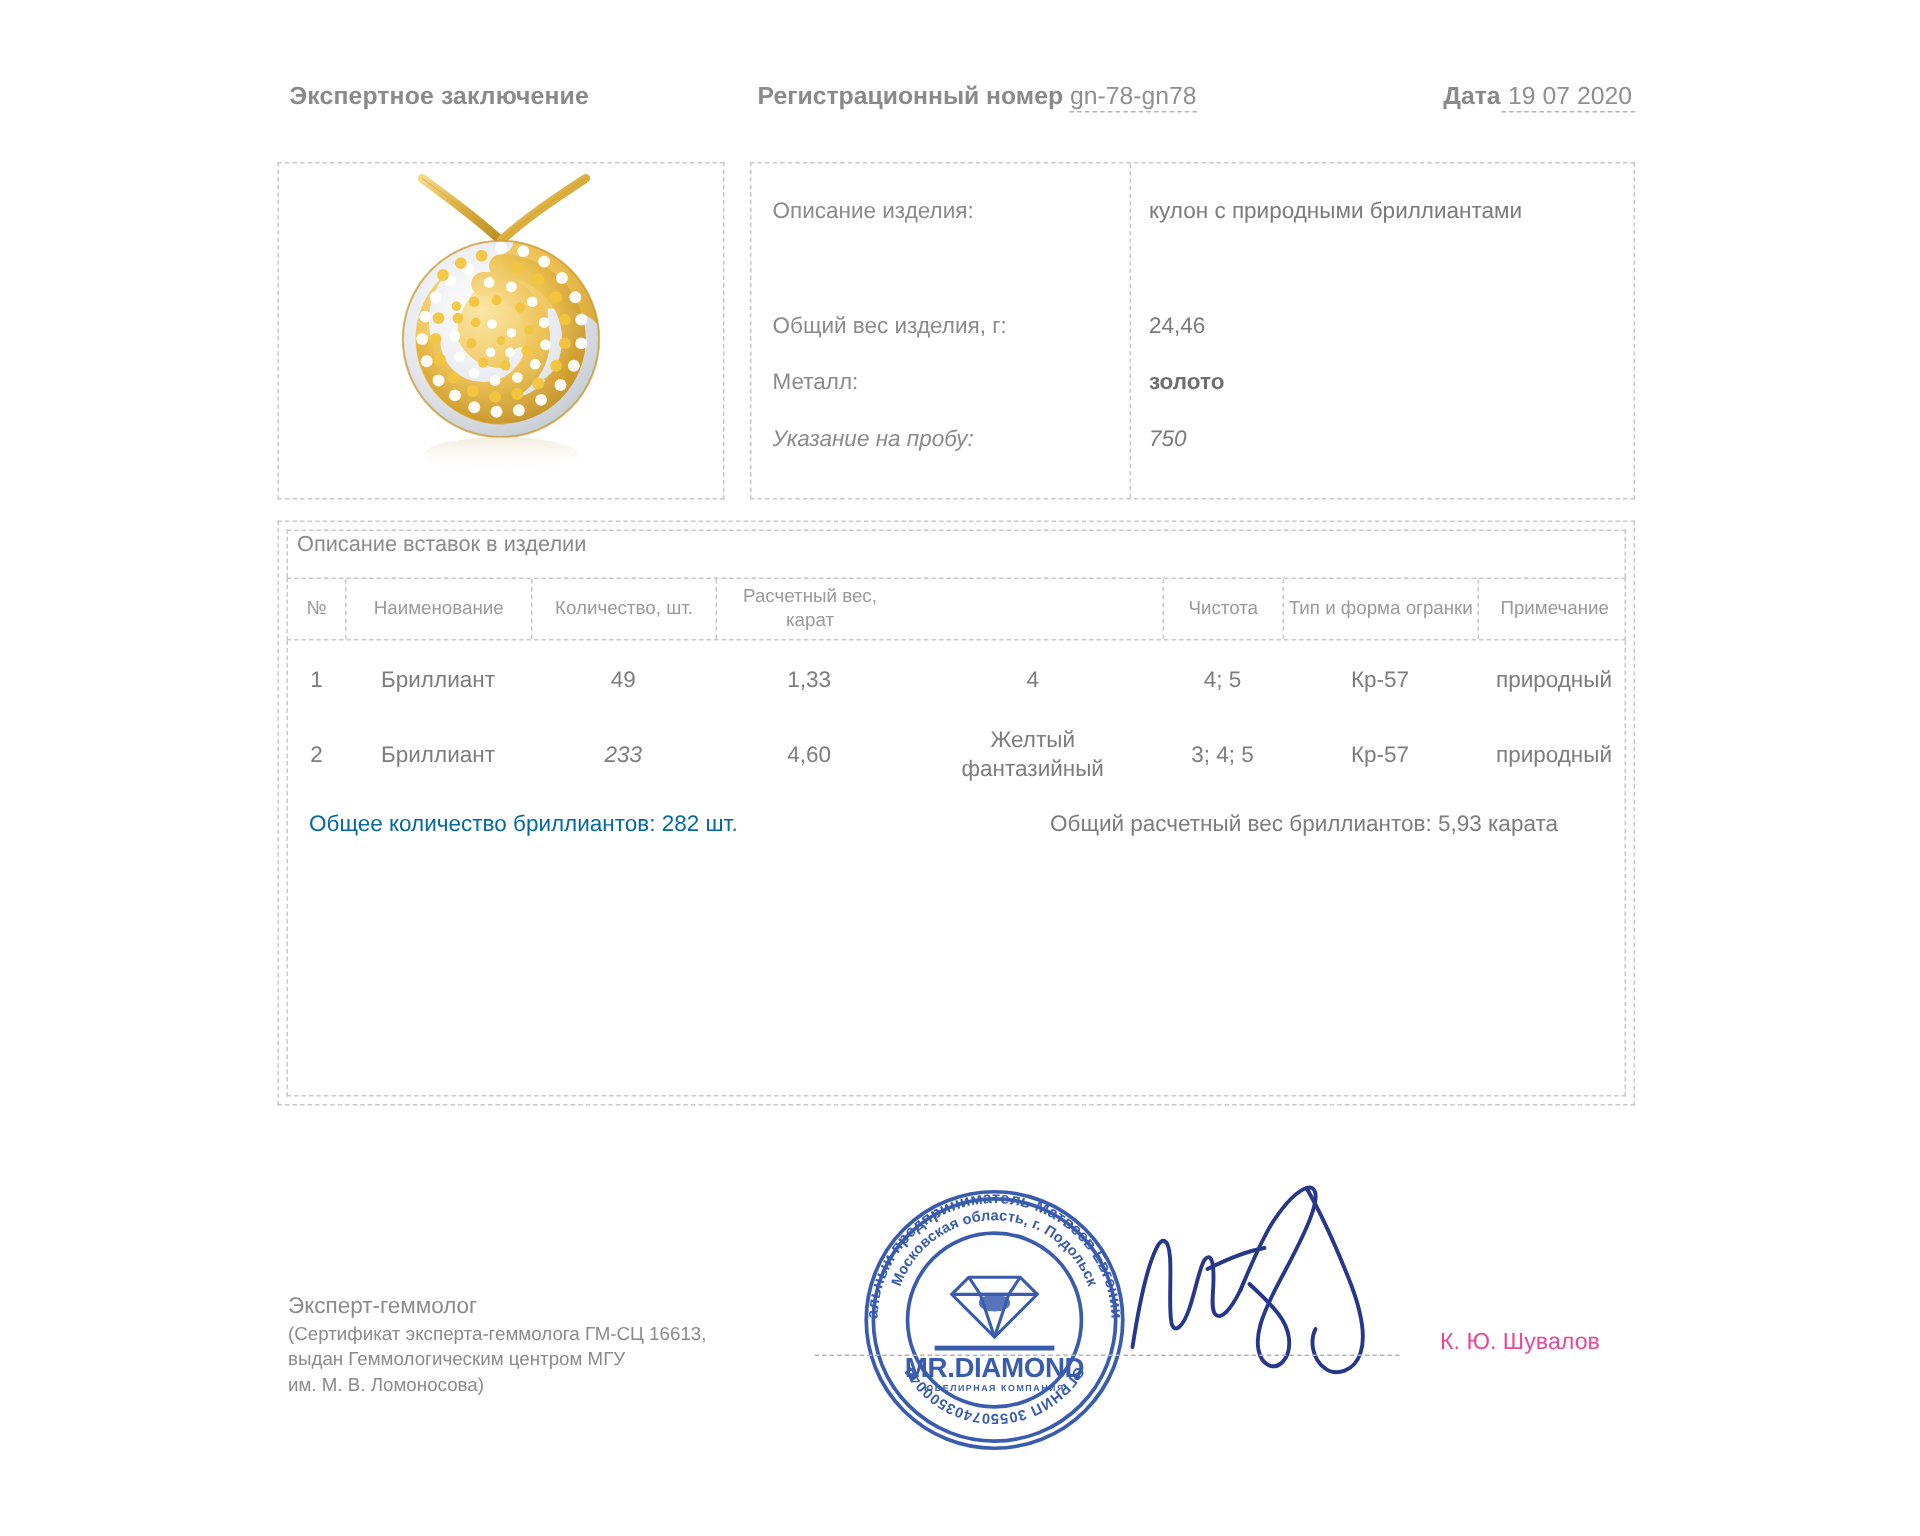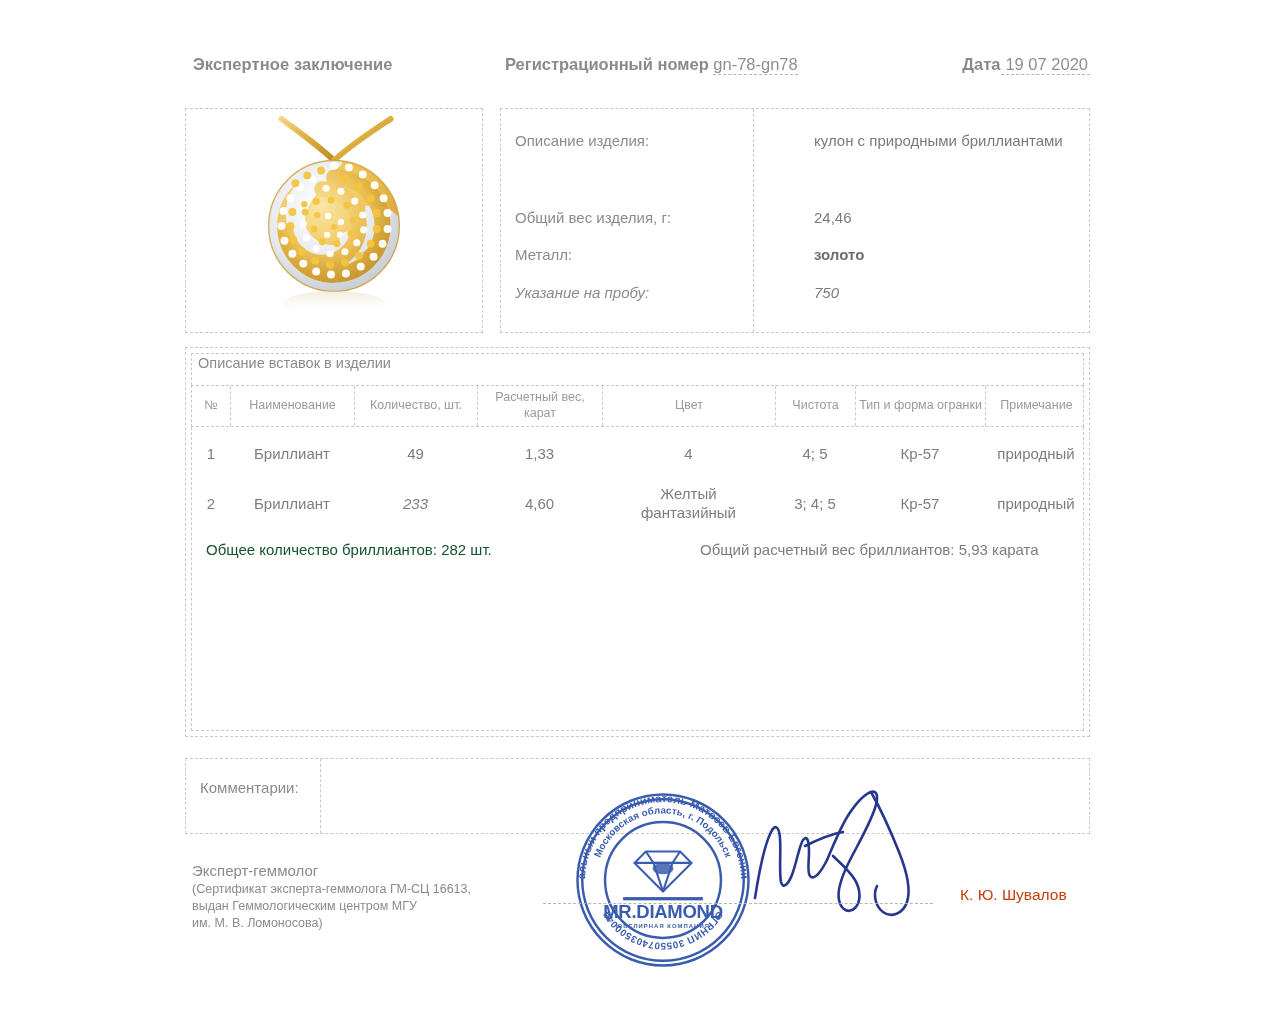--- a/index.html
+++ b/index.html
@@ -109,21 +109,20 @@
     font-size: 15px;
     color: #8b8b8b;
     white-space: nowrap;
   }
   .spec-value {
     position: absolute;
     left: 265px;
     font-size: 15px;
     color: #7b7b7b;
     white-space: nowrap;
-    margin-left: 48px;
   }
   .spec-value.bold { font-weight: bold; color: #6f6f6f; }
   .r0 { top: 23px; }
   .r1 { top: 100px; }
   .r2 { top: 137px; }
   .r3 { top: 175px; font-style: italic; }
 
   
   .inserts-outer {
     left: 185px;
@@ -206,21 +205,21 @@
   .totals {
     position: absolute;
     left: 0; right: 0;
     top: 114px;
     height: 28px;
   }
   .totals .t-left {
     position: absolute;
     left: 14px; top: 0;
     font-size: 15px;
-    color: #14532d;
+    color: #0369a1;
     white-space: nowrap;
   }
   .totals .t-right {
     position: absolute;
     left: 508px; top: 0;
     font-size: 15px;
     color: #7d7d7d;
     white-space: nowrap;
   }
 
@@ -281,21 +280,21 @@
     width: 390px;
     text-align: center;
     font-size: 13.5px;
     color: #8b8b8b;
   }
   .sig-name {
     position: absolute;
     left: 960px;
     top: 886px;
     font-size: 15.5px;
-    color: #c2410c;
+    color: #ec4899;
     white-space: nowrap;
     text-align: right;
   }
 
   
   .stamp {
     position: absolute;
     left: 568px;
     top: 785px;
     width: 190px;
@@ -466,21 +465,20 @@
     <div class="inserts-title-box"></div>
     <div class="inserts-title">Описание вставок в изделии</div>
 
     <div class="ihead">
       <div class="cell" style="left:0;width:38px;">№</div>
       <div class="cell" style="left:38px;width:124px;">Наименование</div>
       <div class="cell" style="left:162px;width:123px;">Количество,
 шт.</div>
       <div class="cell" style="left:285px;width:125px;">Расчетный вес,
 карат</div>
-      <div class="cell" style="left:410px;width:173px;">Цвет</div>
       <div class="cell" style="left:583px;width:80px;">Чистота</div>
       <div class="cell" style="left:663px;width:130px;">Тип и форма
 огранки</div>
       <div class="cell" style="left:793px;width:102px;">Примечание</div>
     </div>
 
     <div class="ibody">
 
       <div class="irow row1">
         <div class="cell" style="left:0;width:38px;">1</div>
@@ -506,25 +504,20 @@
       </div>
 
       <div class="totals">
         <div class="t-left">Общее количество бриллиантов: 282 шт.</div>
         <div class="t-right">Общий расчетный вес бриллиантов: 5,93 карата</div>
       </div>
 
     </div>
   </div>
 
-  <div class="dframe comments-box">
-    <div class="comments-split"></div>
-    <div class="comments-label">Комментарии:</div>
-    <div style="position:absolute;left:140px;top:0;right:0;bottom:0;"></div>
-  </div>
 
   <div class="expert">
     <div class="expert-title">Эксперт-геммолог</div>
     <div class="expert-sub">(Сертификат эксперта-геммолога ГМ-СЦ 16613,
 выдан Геммологическим центром МГУ
 им. М. В. Ломоносова)</div>
   </div>
 
   <svg class="stamp" viewBox="0 0 200 200">
     <defs>

